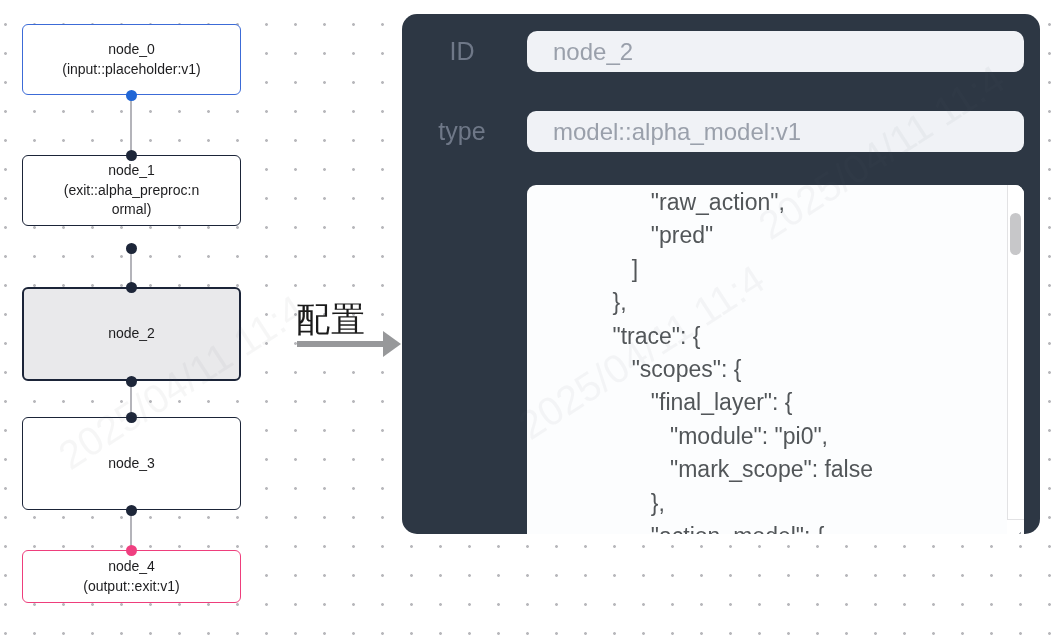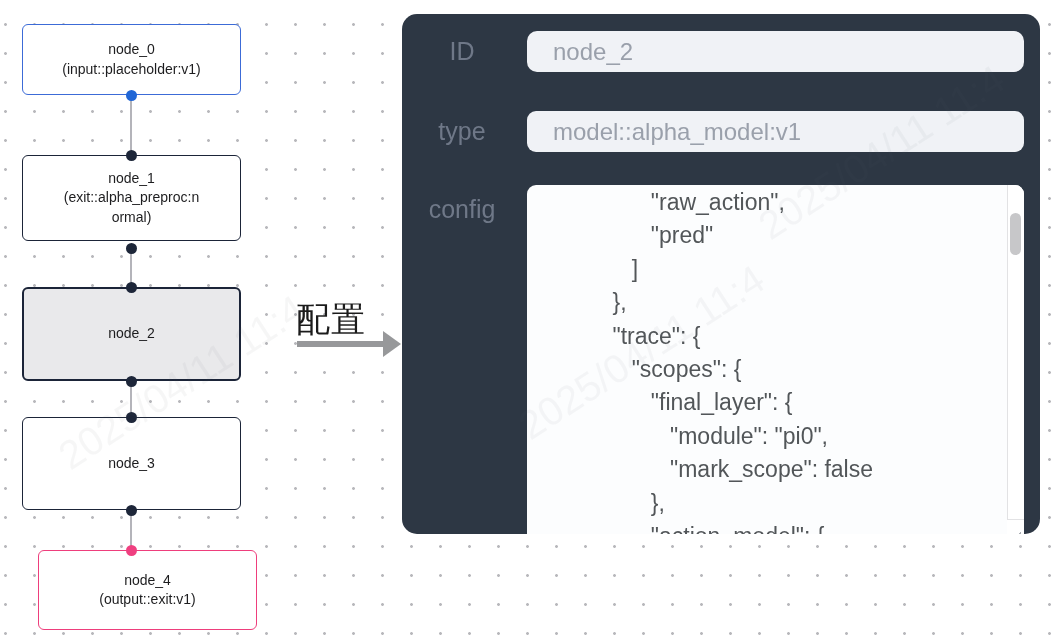--- a/index.html
+++ b/index.html
@@ -23,24 +23,24 @@
   .edge.e4{ top:510px; height:40px; }
 
   .node{
     position:absolute; left:22px; width:219px; z-index:2;
     background:#ffffff; border:1.5px solid #1b2438; border-radius:6px;
     display:flex; flex-direction:column; align-items:center; justify-content:center;
     text-align:center; color:#1d1d1f; font-size:14px; line-height:19.5px;
   }
   .node .sub{ white-space:pre-line; }
   .node.n0{ top:24px;  height:71px; border-color:#3c6bd7; }
-  .node.n1{ top:155px; height:86px; }
+  .node.n1{ top:155px; height:71px; }
   .node.n2{ top:287px; height:94px; border-width:2px; background:#e9e9eb; }
   .node.n3{ top:417px; height:93px; }
-  .node.n4{ top:550px; height:80px; border-color:#ee3e7c;margin-left:16px; }
+  .node.n4{ top:550px; height:53px; border-color:#ee3e7c; }
 
   .handle{ position:absolute; left:126px; width:11px; height:11px; border-radius:50%;
            background:#1d2639; z-index:3; }
   .handle.blue{ background:#2166d6; }
   .handle.pink{ background:#ef4080; }
   .handle.h0b{ top:90px; }  .handle.h1t{ top:150px; } .handle.h1b{ top:243px; }
   .handle.h2t{ top:282px; } .handle.h2b{ top:376px; } .handle.h3t{ top:412px; }
   .handle.h3b{ top:505px; } .handle.h4t{ top:545px; }
 
   
@@ -150,21 +150,20 @@
 
   <div class="transfer-label">配置</div>
   <div class="arrow-shaft"></div>
   <div class="arrow-head"></div>
 
   <div class="panel">
     <div class="plabel l-id">ID</div>
     <input class="pinput i-id" type="text" value="node_2" style="">
     <div class="plabel l-type">type</div>
     <input class="pinput i-type" type="text" value="model::alpha_model:v1" style="">
-    <div class="plabel l-config">config</div>
 
     <div class="ptextarea">
       <div class="ta-content">               "raw_action",
                "pred"
             ]
          },
          "trace": {
             "scopes": {
                "final_layer": {
                   "module": "pi0",

